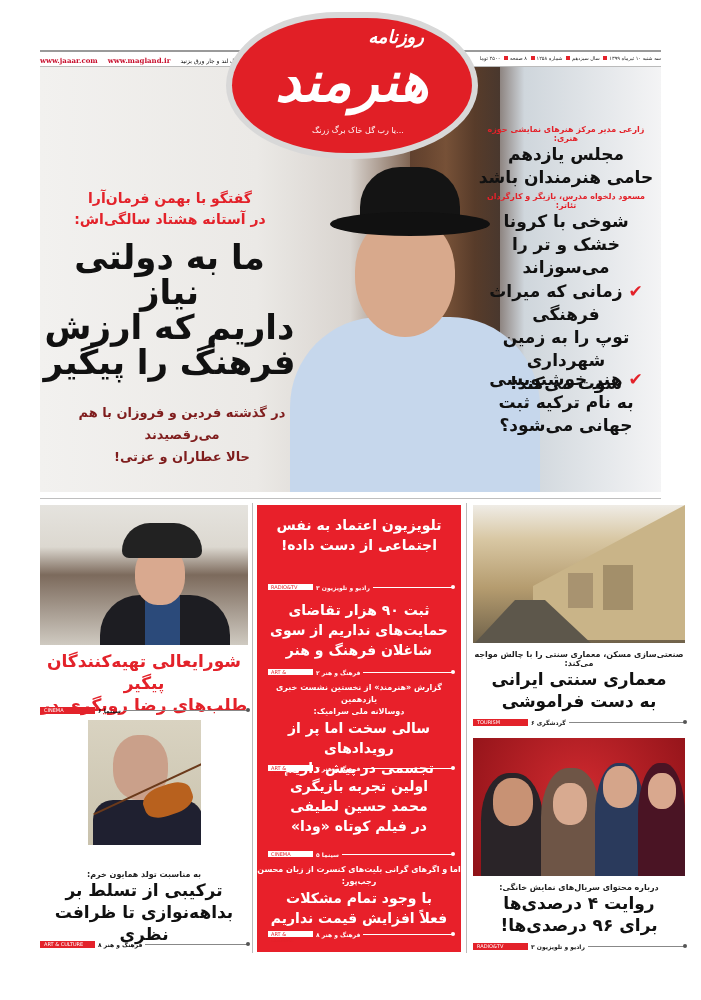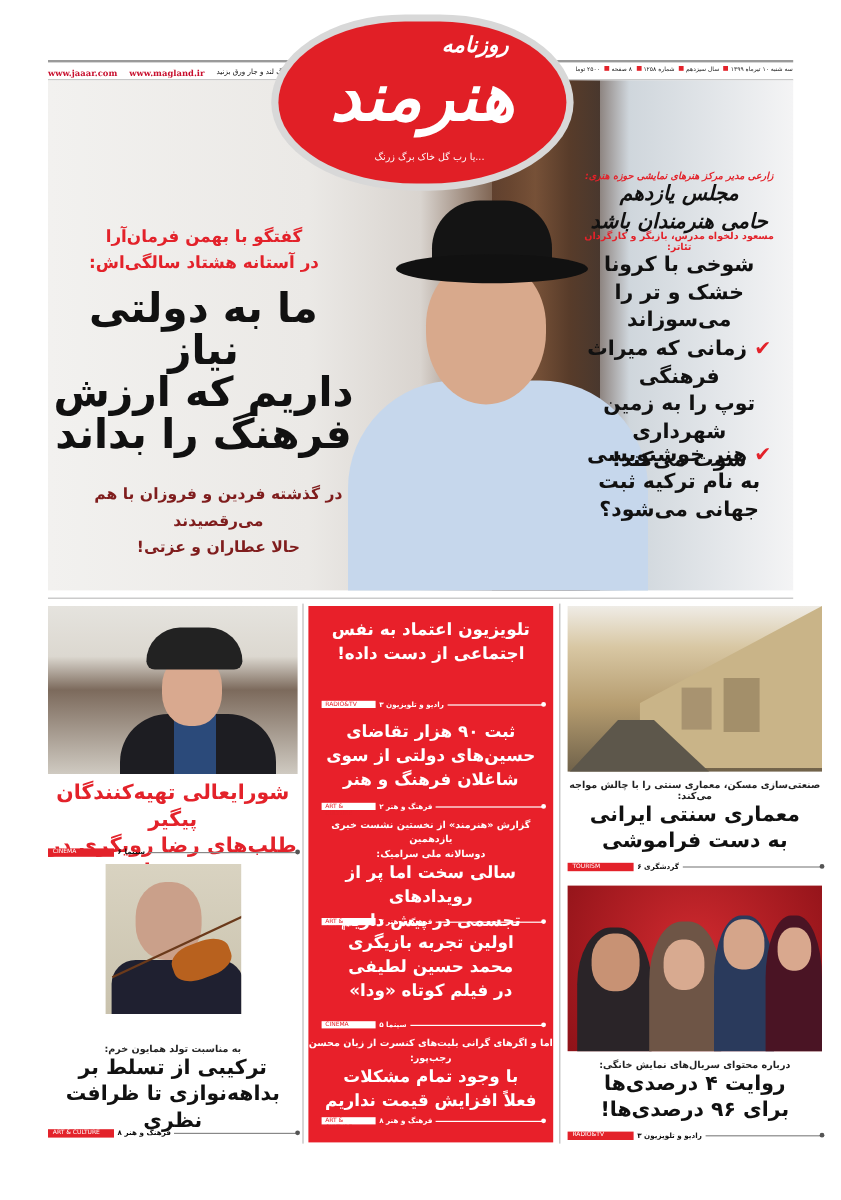--- a/index.html
+++ b/index.html
@@ -123,28 +123,28 @@
   <div class="slogan">...یا رب گل خاک برگ زرنگ</div>
 </div>
 
 <div class="abs kicker rtl">
   <div>گفتگو با بهمن فرمان‌آرا</div>
   <div>در آستانه هشتاد سالگی‌اش:</div>
 </div>
 <div class="abs headline rtl">
   <div>ما به دولتی نیاز</div>
   <div>داریم که ارزش</div>
-  <div>فرهنگ را بداند</div>
+  <div>فرهنگ را پیگیر</div>
 </div>
 <div class="abs subhead rtl">
   <div>در گذشته فردین و فروزان با هم می‌رقصیدند</div>
   <div>حالا عطاران و عزتی!</div>
 </div>
 
-<div class="abs rteaser" style="top:142px;font-style:italic;">
+<div class="abs rteaser" style="top:125px;">
   <div class="k">زارعی مدیر مرکز هنرهای نمایشی حوزه هنری:</div>
   <div class="t">مجلس یازدهم</div>
   <div class="t">حامی هنرمندان باشد</div>
 </div>
 <div class="abs rteaser" style="top:192px;">
   <div class="k">مسعود دلخواه مدرس، بازیگر و کارگردان تئاتر:</div>
   <div class="t">شوخی با کرونا</div>
   <div class="t">خشک و تر را می‌سوزاند</div>
 </div>
 <div class="abs rteaser" style="top:280px;">
@@ -203,21 +203,21 @@
   <div class="t">اجتماعی از دست داده!</div>
 </div>
 <div class="mid-tag" style="top:583px;">
   <span class="tag">RADIO&amp;TV</span>
   <span class="pg">رادیو و تلویزیون ۳</span>
   <span class="rule"></span>
 </div>
 
 <div class="mid-item" style="top:600px;">
   <div class="t">ثبت ۹۰ هزار تقاضای</div>
-  <div class="t">حسین‌های دولتی از سوی</div>
+  <div class="t">حمایت‌های نداریم از سوی</div>
   <div class="t">شاغلان فرهنگ و هنر</div>
 </div>
 <div class="mid-tag" style="top:668px;">
   <span class="tag">ART &amp; CULTURE</span>
   <span class="pg">فرهنگ و هنر ۲</span>
   <span class="rule"></span>
 </div>
 
 <div class="mid-item" style="top:682px;">
   <div class="k">گزارش «هنرمند» از نخستین نشست خبری یازدهمین</div>

